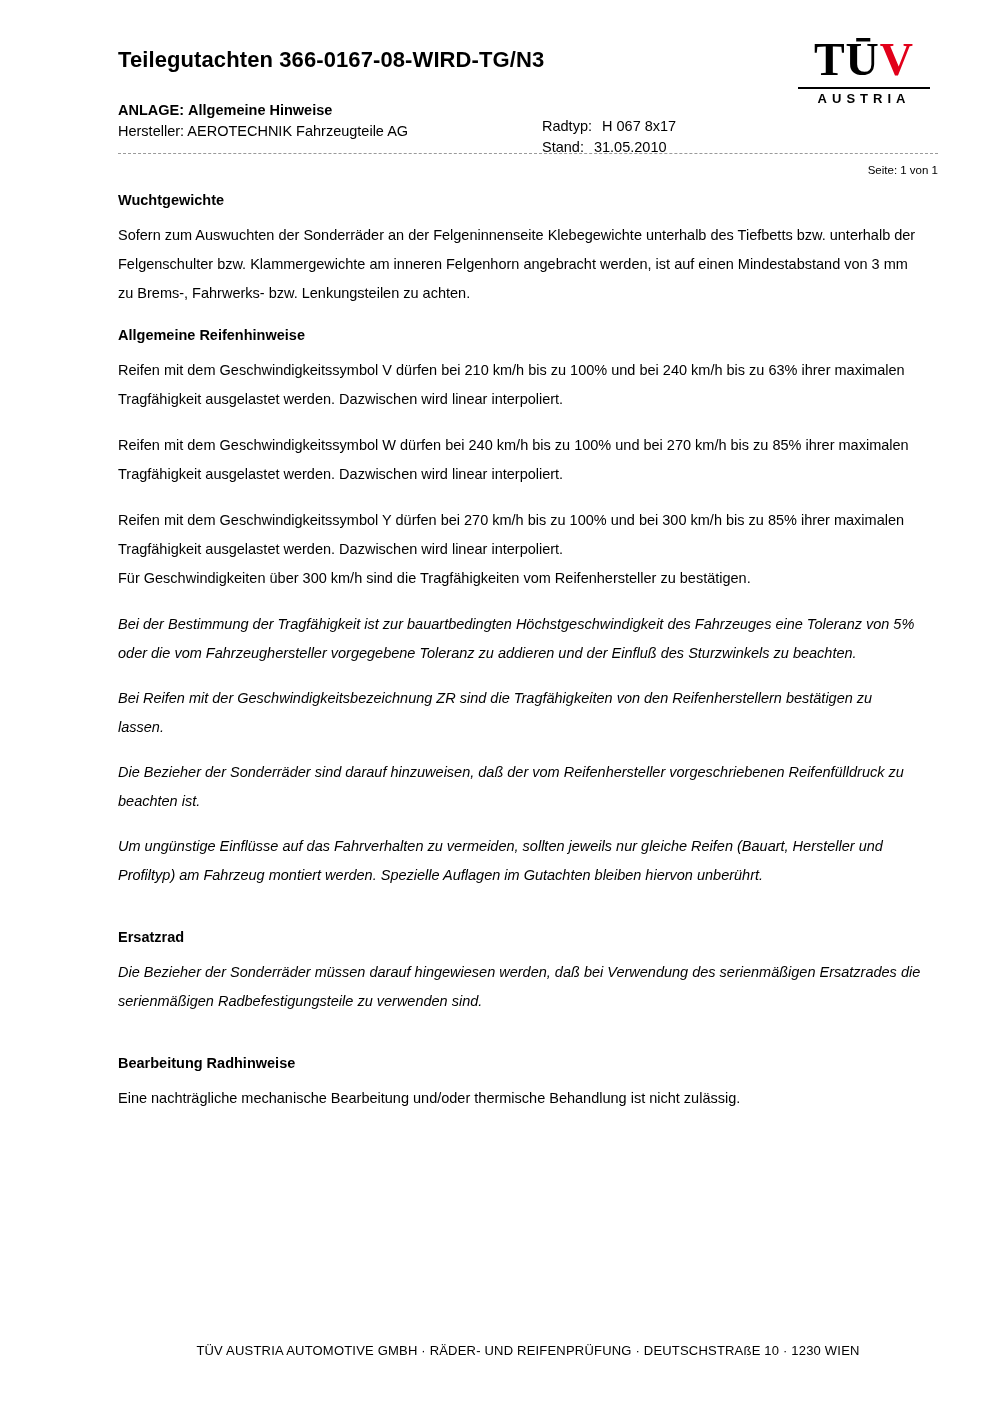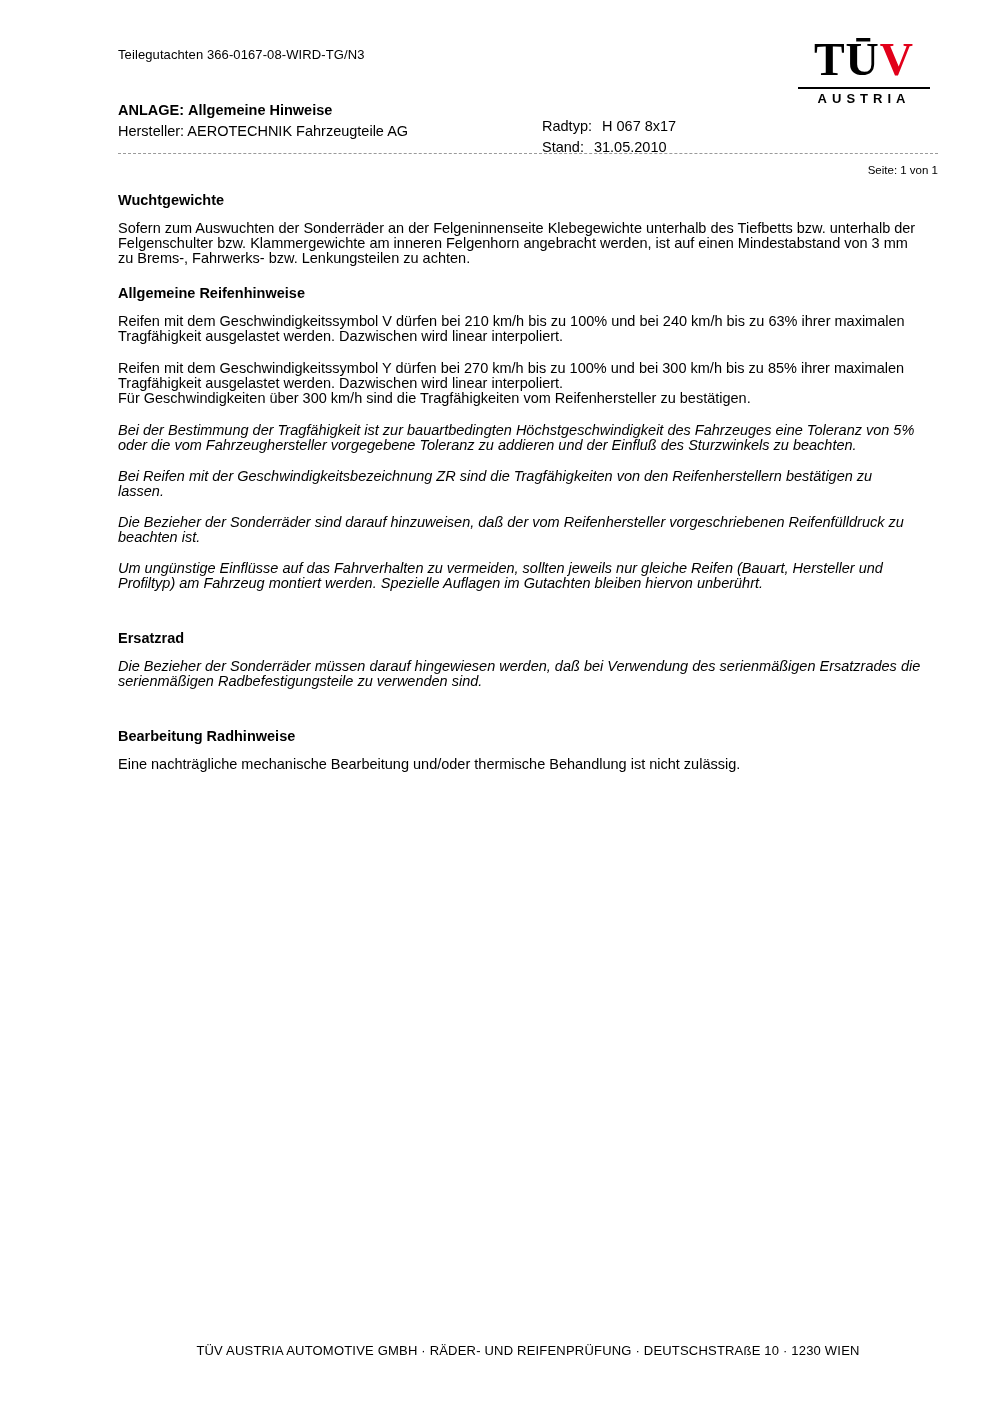--- a/index.html
+++ b/index.html
@@ -25,22 +25,22 @@
     top: 0;
     width: 820px;
     height: 1404px;
   }
 
   
   .doc-title {
     position: absolute;
     left: 0;
     top: 47px;
-    font-size: 13px;
-    font-weight: normal;
+    font-size: 22px;
+    font-weight: bold;
     letter-spacing: 0.1px;
   }
   .logo {
     position: absolute;
     right: 0;
     top: 35px;
     width: 148px;
     height: 92px;
   }
   .logo .tuv-word {
@@ -136,21 +136,21 @@
     font-size: 14.5px;
     font-weight: bold;
     margin: 0 0 11px 0;
     line-height: 20px;
   }
   h2.sec.spaced {
     margin-top: 37px;
   }
   p.para {
     font-size: 14.5px;
-    line-height: 15px;
+    line-height: 29px;
     margin: 0 0 17px 0;
     text-align: left;
   }
   p.para.tight {
     margin-bottom: 0;
   }
   p.para.gap-sm {
     margin-bottom: 16px;
     font-style: italic;
   }
@@ -207,20 +207,21 @@
 
     <div class="page-number">Seite: 1 von 1</div>
 
     <div class="body-block">
 
       <h2 class="sec">Wuchtgewichte</h2>
       <p class="para">Sofern zum Auswuchten der Sonderräder an der Felgeninnenseite Klebegewichte unterhalb des Tiefbetts bzw. unterhalb der Felgenschulter bzw. Klammergewichte am inneren Felgenhorn angebracht werden, ist auf einen Mindestabstand von 3 mm zu Brems-, Fahrwerks- bzw. Lenkungsteilen zu achten.</p>
 
       <h2 class="sec">Allgemeine Reifenhinweise</h2>
       <p class="para">Reifen mit dem Geschwindigkeitssymbol V dürfen bei 210 km/h bis zu 100% und bei 240 km/h bis zu 63% ihrer maximalen Tragfähigkeit ausgelastet werden. Dazwischen wird linear interpoliert.</p>
+      <p class="para">Reifen mit dem Geschwindigkeitssymbol W dürfen bei 240 km/h bis zu 100% und bei 270 km/h bis zu 85% ihrer maximalen Tragfähigkeit ausgelastet werden. Dazwischen wird linear interpoliert.</p>
       <p class="para tight">Reifen mit dem Geschwindigkeitssymbol Y dürfen bei 270 km/h bis zu 100% und bei 300 km/h bis zu 85% ihrer maximalen Tragfähigkeit ausgelastet werden. Dazwischen wird linear interpoliert.</p>
       <p class="para">Für Geschwindigkeiten über 300 km/h sind die Tragfähigkeiten vom Reifenhersteller zu bestätigen.</p>
       <p class="para gap-sm">Bei der Bestimmung der Tragfähigkeit ist zur bauartbedingten Höchstgeschwindigkeit des Fahrzeuges eine Toleranz von 5% oder die vom Fahrzeughersteller vorgegebene Toleranz zu addieren und der Einfluß des Sturzwinkels zu beachten.</p>
       <p class="para gap-sm">Bei Reifen mit der Geschwindigkeitsbezeichnung ZR sind die Tragfähigkeiten von den Reifenherstellern bestätigen zu lassen.</p>
       <p class="para gap-sm">Die Bezieher der Sonderräder sind darauf hinzuweisen, daß der vom Reifenhersteller vorgeschriebenen Reifenfülldruck zu beachten ist.</p>
       <p class="para gap-sm">Um ungünstige Einflüsse auf das Fahrverhalten zu vermeiden, sollten jeweils nur gleiche Reifen (Bauart, Hersteller und Profiltyp) am Fahrzeug montiert werden. Spezielle Auflagen im Gutachten bleiben hiervon unberührt.</p>
 
       <h2 class="sec spaced">Ersatzrad</h2>
       <p class="para gap-sm">Die Bezieher der Sonderräder müssen darauf hingewiesen werden, daß bei Verwendung des serienmäßigen Ersatzrades die serienmäßigen Radbefestigungsteile zu verwenden sind.</p>
 

